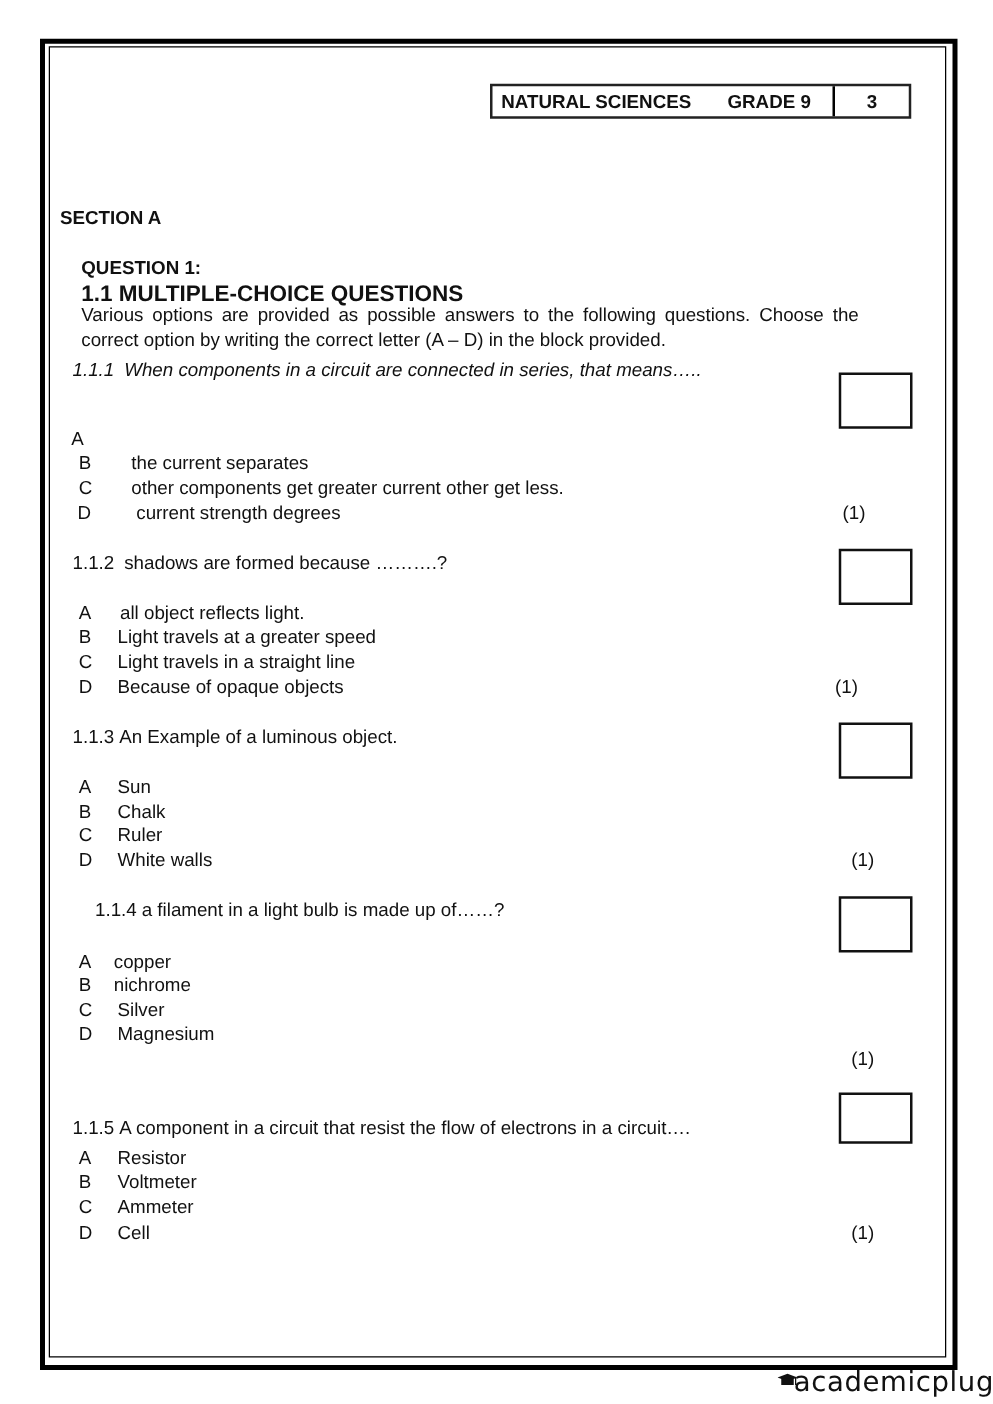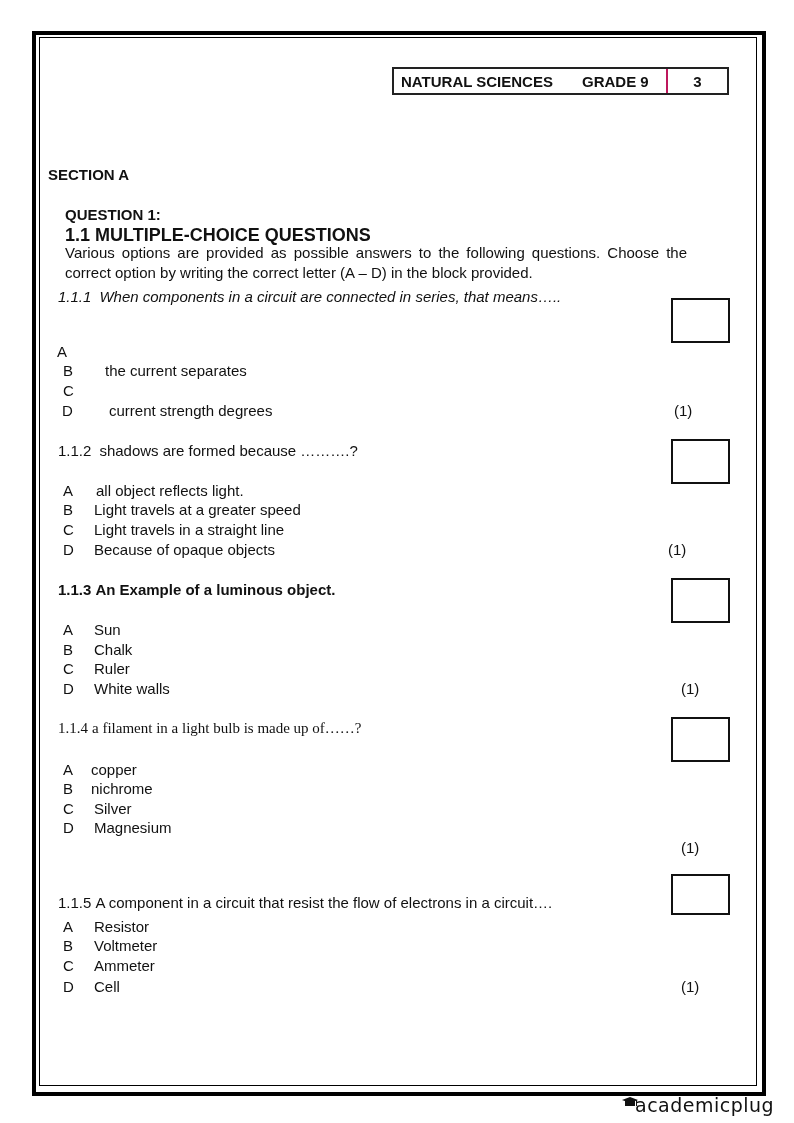--- a/index.html
+++ b/index.html
@@ -15,21 +15,21 @@
       position: absolute; left: 39px; top: 37px; width: 716px; height: 1047px;
       border: 1px solid #000;
     }
     .header-box {
       position: absolute; left: 392px; top: 67px; width: 337px; height: 28px;
       border: 2px solid #222; display: flex; box-sizing: border-box;
       font-weight: bold; font-size: 15px;
     }
     .header-left {
       flex: 1; display: flex; align-items: center; padding-left: 7px;
-      border-right: 2px solid #be185d;
+      border-right: 2px solid #000000;
     }
     .header-left .subject { margin-right: 29px; }
     .header-page { width: 59px; display: flex; align-items: center; justify-content: center; }
 
     .abs { position: absolute; white-space: nowrap; }
     .section { left: 48px; top: 166px; font-size: 15px; font-weight: bold; }
     .qhead1 { left: 65px; top: 206px; font-size: 15px; font-weight: bold; }
     .qhead2 { left: 65px; top: 225px; font-size: 18px; font-weight: bold; }
     .instr {
       left: 65px; top: 243px; width: 622px; font-size: 15px; line-height: 19.5px;
@@ -38,21 +38,21 @@
     .q-stem { font-size: 15px; }
     .q-stem .num { margin-right: 8px; }
     .q-stem .num.tight { margin-right: 4px; }
     .answer-box {
       position: absolute; width: 59px; height: 45px; border: 2px solid #111; box-sizing: border-box;
     }
     .opt { font-size: 15px; display: flex; }
     .opt .letter { display: inline-block; }
     .mark { font-size: 15px; }
     .logo {
-      position: absolute; left: 622px; top: 1094px; font-size: 19px; letter-spacing: 0.5px;
+      position: absolute; left: 622px; top: 1094px; font-size: 22px; letter-spacing: 0.5px;
       font-family: "DejaVu Sans", sans-serif; color: #111; display: flex; align-items: center;
     }
     .logo .cap { font-size: 14px; margin-right: -3px; transform: translateY(-2px); }
   </style>
 </head>
 <body>
 
 <div class="frame-outer"></div>
 <div class="frame-inner"></div>
 
@@ -75,20 +75,21 @@
 <div class="answer-box" style="left:671px; top:298px;"></div>
 <div class="abs opt" style="left:57px; top:343px;">
     <span class="letter" style="width:48px">A</span>
   </div>
 <div class="abs opt" style="left:63px; top:362px;">
     <span class="letter" style="width:42px">B</span>
     <span>the current separates</span>
   </div>
 <div class="abs opt" style="left:63px; top:382px;">
     <span class="letter" style="width:42px">C</span>
+    <span>other components get greater current other get less.</span>
   </div>
 <div class="abs opt" style="left:62px; top:402px;">
     <span class="letter" style="width:47px">D</span>
     <span>current strength degrees</span>
   </div>
 <div class="abs mark" style="left:674px; top:402px;">(1)</div>
 
 <div class="abs q-stem" style="left:58px; top:442px;">
   <span class="num">1.1.2</span><span>shadows are formed because ……….?</span>
 </div>
@@ -104,21 +105,21 @@
 <div class="abs opt" style="left:63px; top:521px;">
     <span class="letter" style="width:31px">C</span>
     <span>Light travels in a straight line</span>
   </div>
 <div class="abs opt" style="left:63px; top:541px;">
     <span class="letter" style="width:31px">D</span>
     <span>Because of opaque objects</span>
   </div>
 <div class="abs mark" style="left:668px; top:541px;">(1)</div>
 
-<div class="abs q-stem" style="left:58px; top:581px;font-weight:bold;">
+<div class="abs q-stem" style="left:58px; top:581px;">
   <span class="num tight">1.1.3</span><span>An Example of a luminous object.</span>
 </div>
 <div class="answer-box" style="left:671px; top:578px;"></div>
 <div class="abs opt" style="left:63px; top:621px;">
     <span class="letter" style="width:31px">A</span>
     <span>Sun</span>
   </div>
 <div class="abs opt" style="left:63px; top:641px;">
     <span class="letter" style="width:31px">B</span>
     <span>Chalk</span>
@@ -126,21 +127,21 @@
 <div class="abs opt" style="left:63px; top:660px;">
     <span class="letter" style="width:31px">C</span>
     <span>Ruler</span>
   </div>
 <div class="abs opt" style="left:63px; top:680px;">
     <span class="letter" style="width:31px">D</span>
     <span>White walls</span>
   </div>
 <div class="abs mark" style="left:681px; top:680px;">(1)</div>
 
-<div class="abs q-stem" style="left:58px; top:720px;font-family:Liberation Serif, serif;">
+<div class="abs q-stem" style="left:76px; top:720px;">
   <span class="num tight">1.1.4</span><span>a filament in a light bulb is made up of……?</span>
 </div>
 <div class="answer-box" style="left:671px; top:717px;"></div>
 <div class="abs opt" style="left:63px; top:761px;">
     <span class="letter" style="width:28px">A</span>
     <span>copper</span>
   </div>
 <div class="abs opt" style="left:63px; top:780px;">
     <span class="letter" style="width:28px">B</span>
     <span>nichrome</span>

